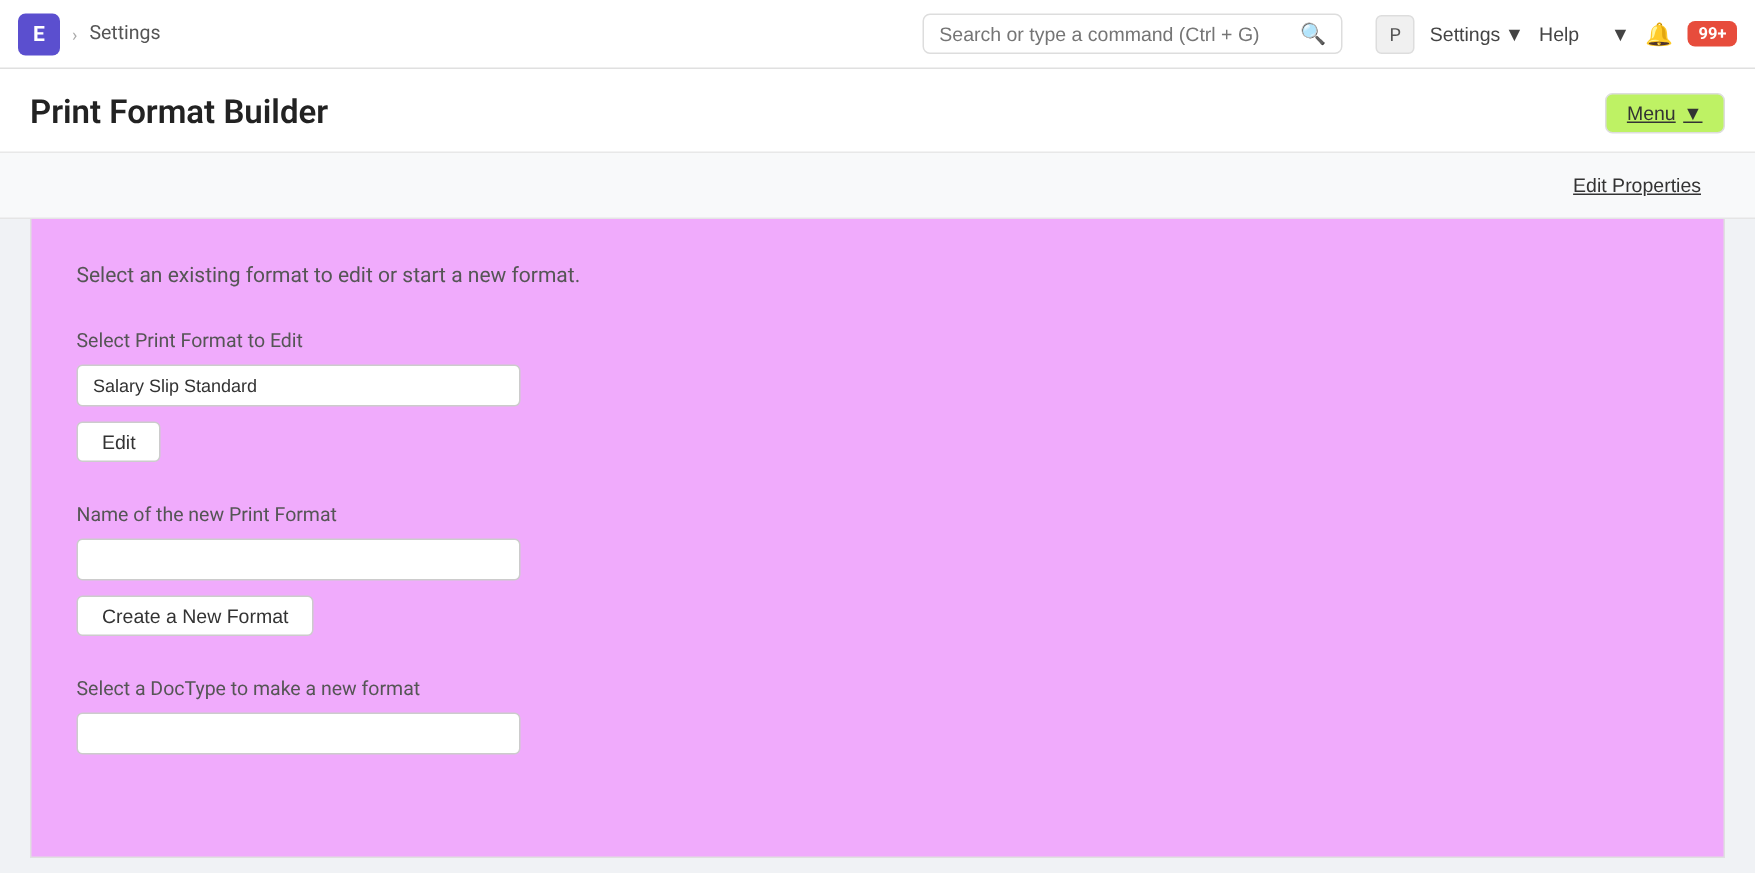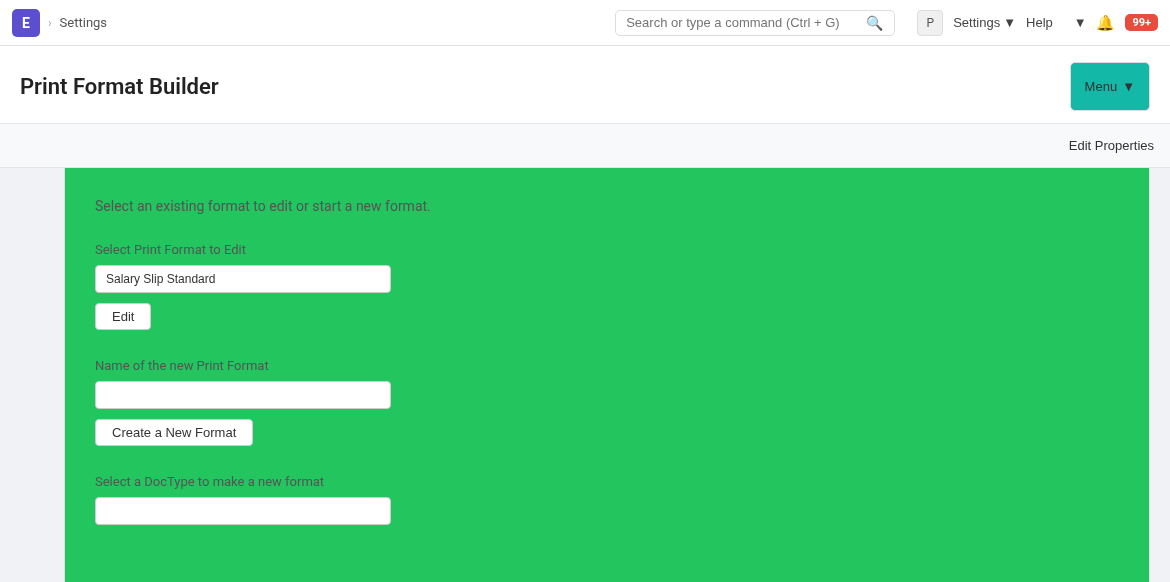--- a/index.html
+++ b/index.html
@@ -128,65 +128,66 @@
       display: flex;
       align-items: center;
       justify-content: space-between;
     }
     .page-title {
       font-size: 22px;
       font-weight: 600;
       color: #222;
     }
     .menu-button {
-      background: #14b8a6;
+      background: #bef264;
       border: 1px solid #ddd;
       border-radius: 5px;
-      padding: 16px 14px;
+      padding: 5px 14px;
       font-size: 13px;
       cursor: pointer;
       display: flex;
       align-items: center;
       gap: 5px;
       color: #333;
+      text-decoration: underline;
     }
 
     
     .toolbar-row {
       background: #f8f9fa;
       border-bottom: 1px solid #e5e5e5;
-      padding: 8px 8px;
+      padding: 8px 28px;
       display: flex;
       justify-content: flex-end;
       align-items: center;
       height: 44px;
+      text-decoration: underline;
     }
     .edit-properties-btn {
       background: none;
       border: none;
       cursor: pointer;
       font-size: 13px;
       color: #333;
       padding: 4px 8px;
     }
 
     
     .main-content {
       padding: 0 20px 20px 20px;
       background: #f0f2f5;
       min-height: 460px;
     }
     .content-card {
-      background: #22c55e;
+      background: #f0abfc;
       border: 1px solid #e0e0e0;
       border-top: none;
       padding: 30px 30px 40px 30px;
       max-width: 100%;
       min-height: 420px;
-      margin-left: 44px;
     }
     .instruction-text {
       font-size: 14px;
       color: #555;
       margin-bottom: 28px;
     }
     .form-section {
       margin-bottom: 28px;
     }
     .form-label {

